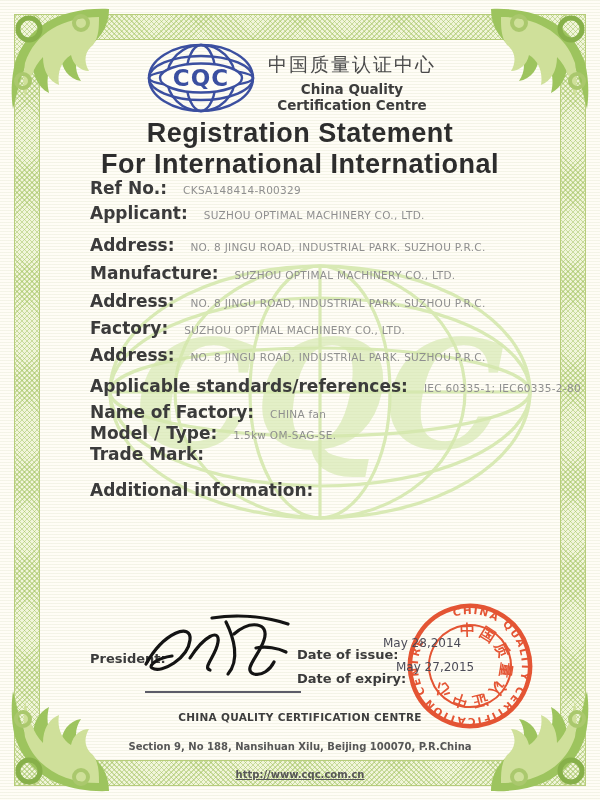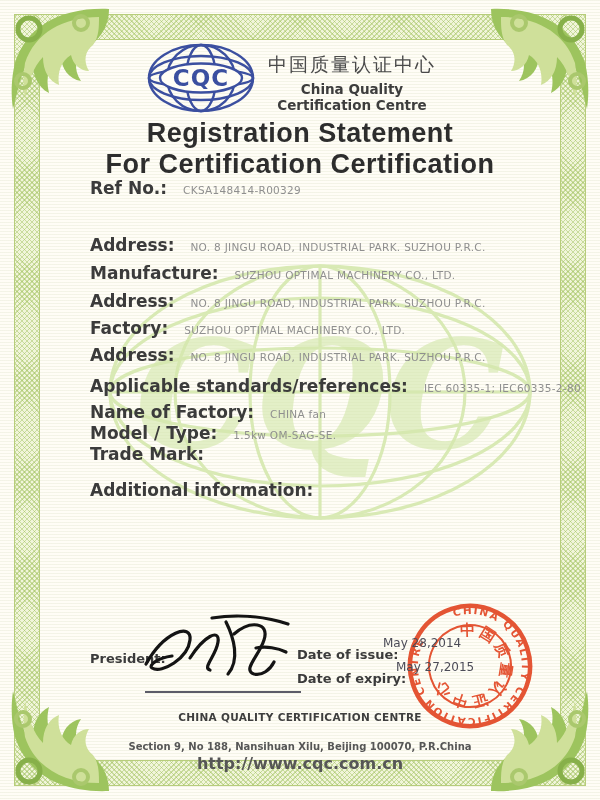--- a/index.html
+++ b/index.html
@@ -56,21 +56,21 @@
   .date-label-issue{position:absolute;left:297px;top:647px;font-weight:bold;font-size:13px;color:#3b3b3b;z-index:3;}
   .date-label-expiry{position:absolute;left:297px;top:671px;font-weight:bold;font-size:13px;color:#3b3b3b;z-index:3;}
   .date-issue{position:absolute;left:383px;top:636px;font-size:12px;color:#4c4c58;z-index:6;}
   .date-expiry{position:absolute;left:396px;top:660px;font-size:12px;color:#4c4c58;z-index:6;}
   
   .stamp{position:absolute;left:399px;top:595px;z-index:5;transform:rotate(-18deg);opacity:.9;}
   
   .footer{position:absolute;left:40px;right:40px;top:711px;text-align:center;z-index:3;}
   .footer-org{font-weight:bold;font-size:10.5px;color:#3e3e3e;letter-spacing:.3px;}
   .footer-addr{font-weight:bold;font-size:10px;color:#565656;margin-top:18px;}
-  .footer-url{font-weight:bold;font-size:16px;color:#565656;margin-top:2px;}
+  .footer-url{font-weight:bold;font-size:10px;color:#565656;margin-top:17px;text-decoration:underline;}
 </style>
 </head>
 <body>
 
 <div class="page">
 
   <div class="band band-top"></div>
   <div class="band band-bottom"></div>
   <div class="band band-left"></div>
   <div class="band band-right"></div>
@@ -129,25 +129,28 @@
     <text x="55" y="44" text-anchor="middle" font-size="23" font-weight="bold" fill="#3b4fa0" letter-spacing="1">CQC</text>
   </svg>
 
   <div class="org-block">
     <div class="org-cn">中国质量认证中心</div>
     <div class="org-en">China Quality Certification Centre</div>
   </div>
 
   <div class="title">
     <div>Registration Statement</div>
-    <div>For Certification Certification</div>
+    <div>For International International</div>
   </div>
 
   <div class="row" style="top:178px">
     <span class="lbl">Ref No.:</span><span class="val">CKSA148414-R00329</span>
+  </div>
+  <div class="row" style="top:203px">
+    <span class="lbl">Applicant:</span><span class="val">SUZHOU OPTIMAL MACHINERY CO., LTD.</span>
   </div>
   <div class="row" style="top:235px">
     <span class="lbl">Address:</span><span class="val">NO. 8 JINGU ROAD, INDUSTRIAL PARK. SUZHOU P.R.C.</span>
   </div>
   <div class="row" style="top:263px">
     <span class="lbl">Manufacture:</span><span class="val">SUZHOU OPTIMAL MACHINERY CO., LTD.</span>
   </div>
   <div class="row" style="top:291px">
     <span class="lbl">Address:</span><span class="val">NO. 8 JINGU ROAD, INDUSTRIAL PARK. SUZHOU P.R.C.</span>
   </div>

